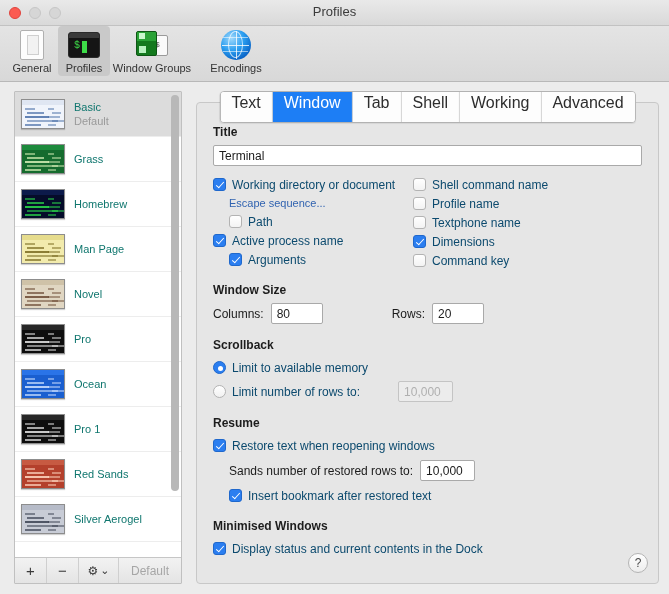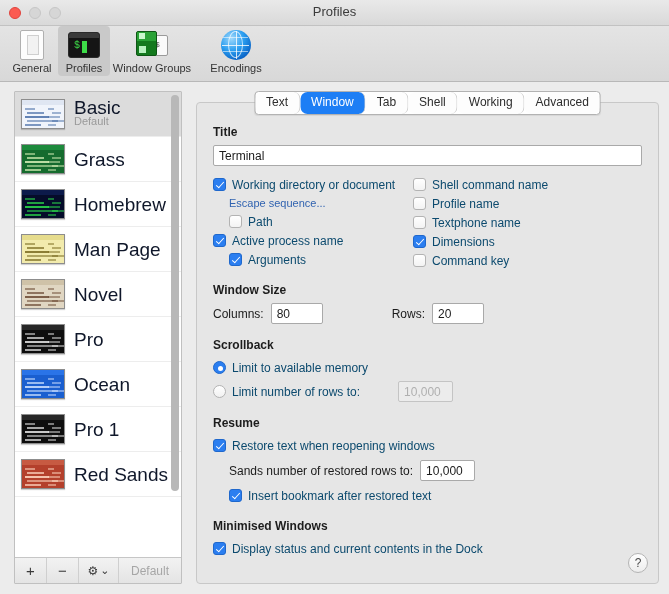--- a/index.html
+++ b/index.html
@@ -136,21 +136,21 @@
   }
   .prow.sel { background: #dcdcdc; }
   .thumb {
     width: 44px; height: 30px; flex: 0 0 44px;
     border: 1px solid #8d8d8d; position: relative; overflow: hidden;
     box-shadow: 0 1px 1px rgba(0,0,0,.18);
   }
   .thumb .tbar { position: absolute; left:0; right:0; top:0; height: 5px; }
   .thumb .ln { position: absolute; height: 2px; }
   .pname { display: flex; flex-direction: column; justify-content: center; }
-  .pname .n { font-size: 19px; color: #0f172a; line-height: 15px; }
+  .pname .n { font-size: 11px; color: #0f766e; line-height: 15px; }
   .pname .sub { font-size: 11px; color: #9a9a9a; line-height: 13px; }
 
   .scrollbar {
     position: absolute; right: 2px; top: 3px; bottom: 3px; width: 8px;
   }
   .scroll-thumb {
     position: absolute; left: 0; top: 0; width: 8px; height: 396px;
     background: #b8b8b8; border-radius: 4px;
   }
 
@@ -173,24 +173,23 @@
   
   .main { flex: 1 1 auto; position: relative; }
   .tabbar {
     position: absolute; left: 50%; transform: translateX(-50%);
     top: 0; display: flex;
     border: 1px solid #b2b2b2; border-radius: 4px; overflow: hidden;
     background: #fff; z-index: 3;
     box-shadow: 0 1px 1px rgba(0,0,0,.07);
   }
   .tab {
-    padding: 3px 11px 4px; font-size: 12px; color: #2d2d2d;
+    padding: 3px 11px 12px; font-size: 16px; color: #2d2d2d;
     border-right: 1px solid #cfcfcf; background: #fdfdfd; cursor: default;
     line-height: 15px;
-    border-radius: 7px;
   }
   .tab:last-child { border-right: none; }
   .tab.active { background: #1d7ef5; color: #fff; }
 
   .pane {
     position: absolute; left: 0; right: 0; top: 11px; bottom: 0;
     background: #e6e6e6;
     border: 1px solid #c8c8c8; border-radius: 4px;
     padding: 22px 16px 10px;
   }
@@ -468,20 +467,38 @@
               <div class="ln" style="background: rgb(255, 217, 196); opacity: 0.5; left: 26px; top: 16px; width: 12px;"></div>
               <div class="ln" style="background: rgb(255, 217, 196); opacity: 0.55; left: 5px; top: 20px; width: 31px;"></div>
               <div class="ln" style="background: rgb(255, 217, 196); opacity: 0.5; left: 30px; top: 20px; width: 15px;"></div>
               <div class="ln" style="background: rgb(255, 217, 196); opacity: 0.7; left: 3px; top: 24px; width: 16px;"></div>
               <div class="ln" style="background: rgb(255, 217, 196); opacity: 0.5; left: 26px; top: 24px; width: 8px;"></div>
             </div>
             <div class="pname">
               <div class="n">Red Sands</div>
             </div>
           </div>
+          <div class="prow">
+            <div class="thumb" style="background: rgb(200, 204, 214);">
+              <div class="tbar" style="background: rgb(182, 187, 200);"></div>
+              <div class="ln" style="background: rgb(59, 66, 82); opacity: 0.55; left: 3px; top: 8px; width: 10px;"></div>
+              <div class="ln" style="background: rgb(59, 66, 82); opacity: 0.5; left: 26px; top: 8px; width: 6px;"></div>
+              <div class="ln" style="background: rgb(59, 66, 82); opacity: 0.7; left: 5px; top: 12px; width: 17px;"></div>
+              <div class="ln" style="background: rgb(59, 66, 82); opacity: 0.5; left: 30px; top: 12px; width: 9px;"></div>
+              <div class="ln" style="background: rgb(59, 66, 82); opacity: 0.85; left: 3px; top: 16px; width: 24px;"></div>
+              <div class="ln" style="background: rgb(59, 66, 82); opacity: 0.5; left: 26px; top: 16px; width: 12px;"></div>
+              <div class="ln" style="background: rgb(59, 66, 82); opacity: 0.55; left: 5px; top: 20px; width: 31px;"></div>
+              <div class="ln" style="background: rgb(59, 66, 82); opacity: 0.5; left: 30px; top: 20px; width: 15px;"></div>
+              <div class="ln" style="background: rgb(59, 66, 82); opacity: 0.7; left: 3px; top: 24px; width: 16px;"></div>
+              <div class="ln" style="background: rgb(59, 66, 82); opacity: 0.5; left: 26px; top: 24px; width: 8px;"></div>
+            </div>
+            <div class="pname">
+              <div class="n">Silver Aerogel</div>
+            </div>
+          </div>
         </div>
       <div class="plist-footer">
         <div class="fbtn">+</div>
         <div class="fbtn">−</div>
         <div class="fbtn gear">
           <span>⚙</span>
           <span style="font-size:11px;">⌄</span>
         </div>
         <div class="fdefault">Default</div>
       </div>

